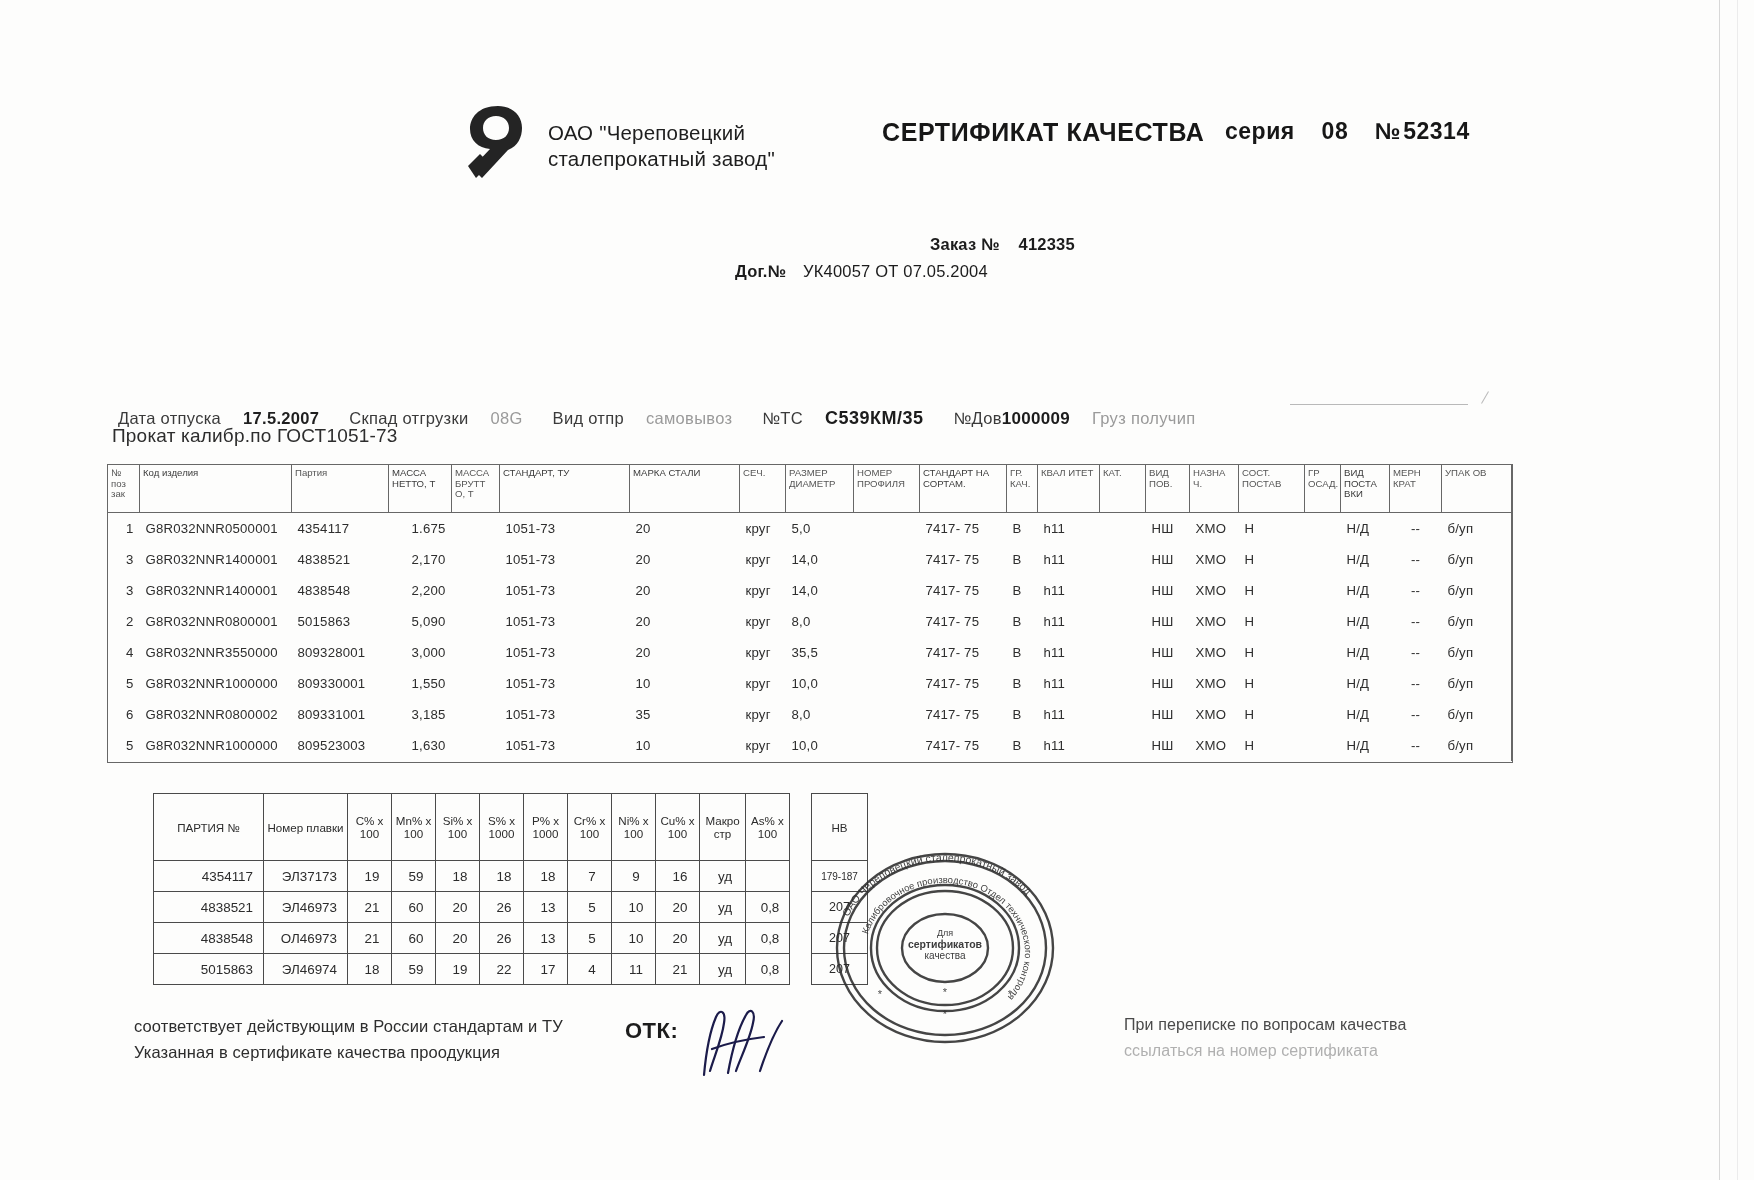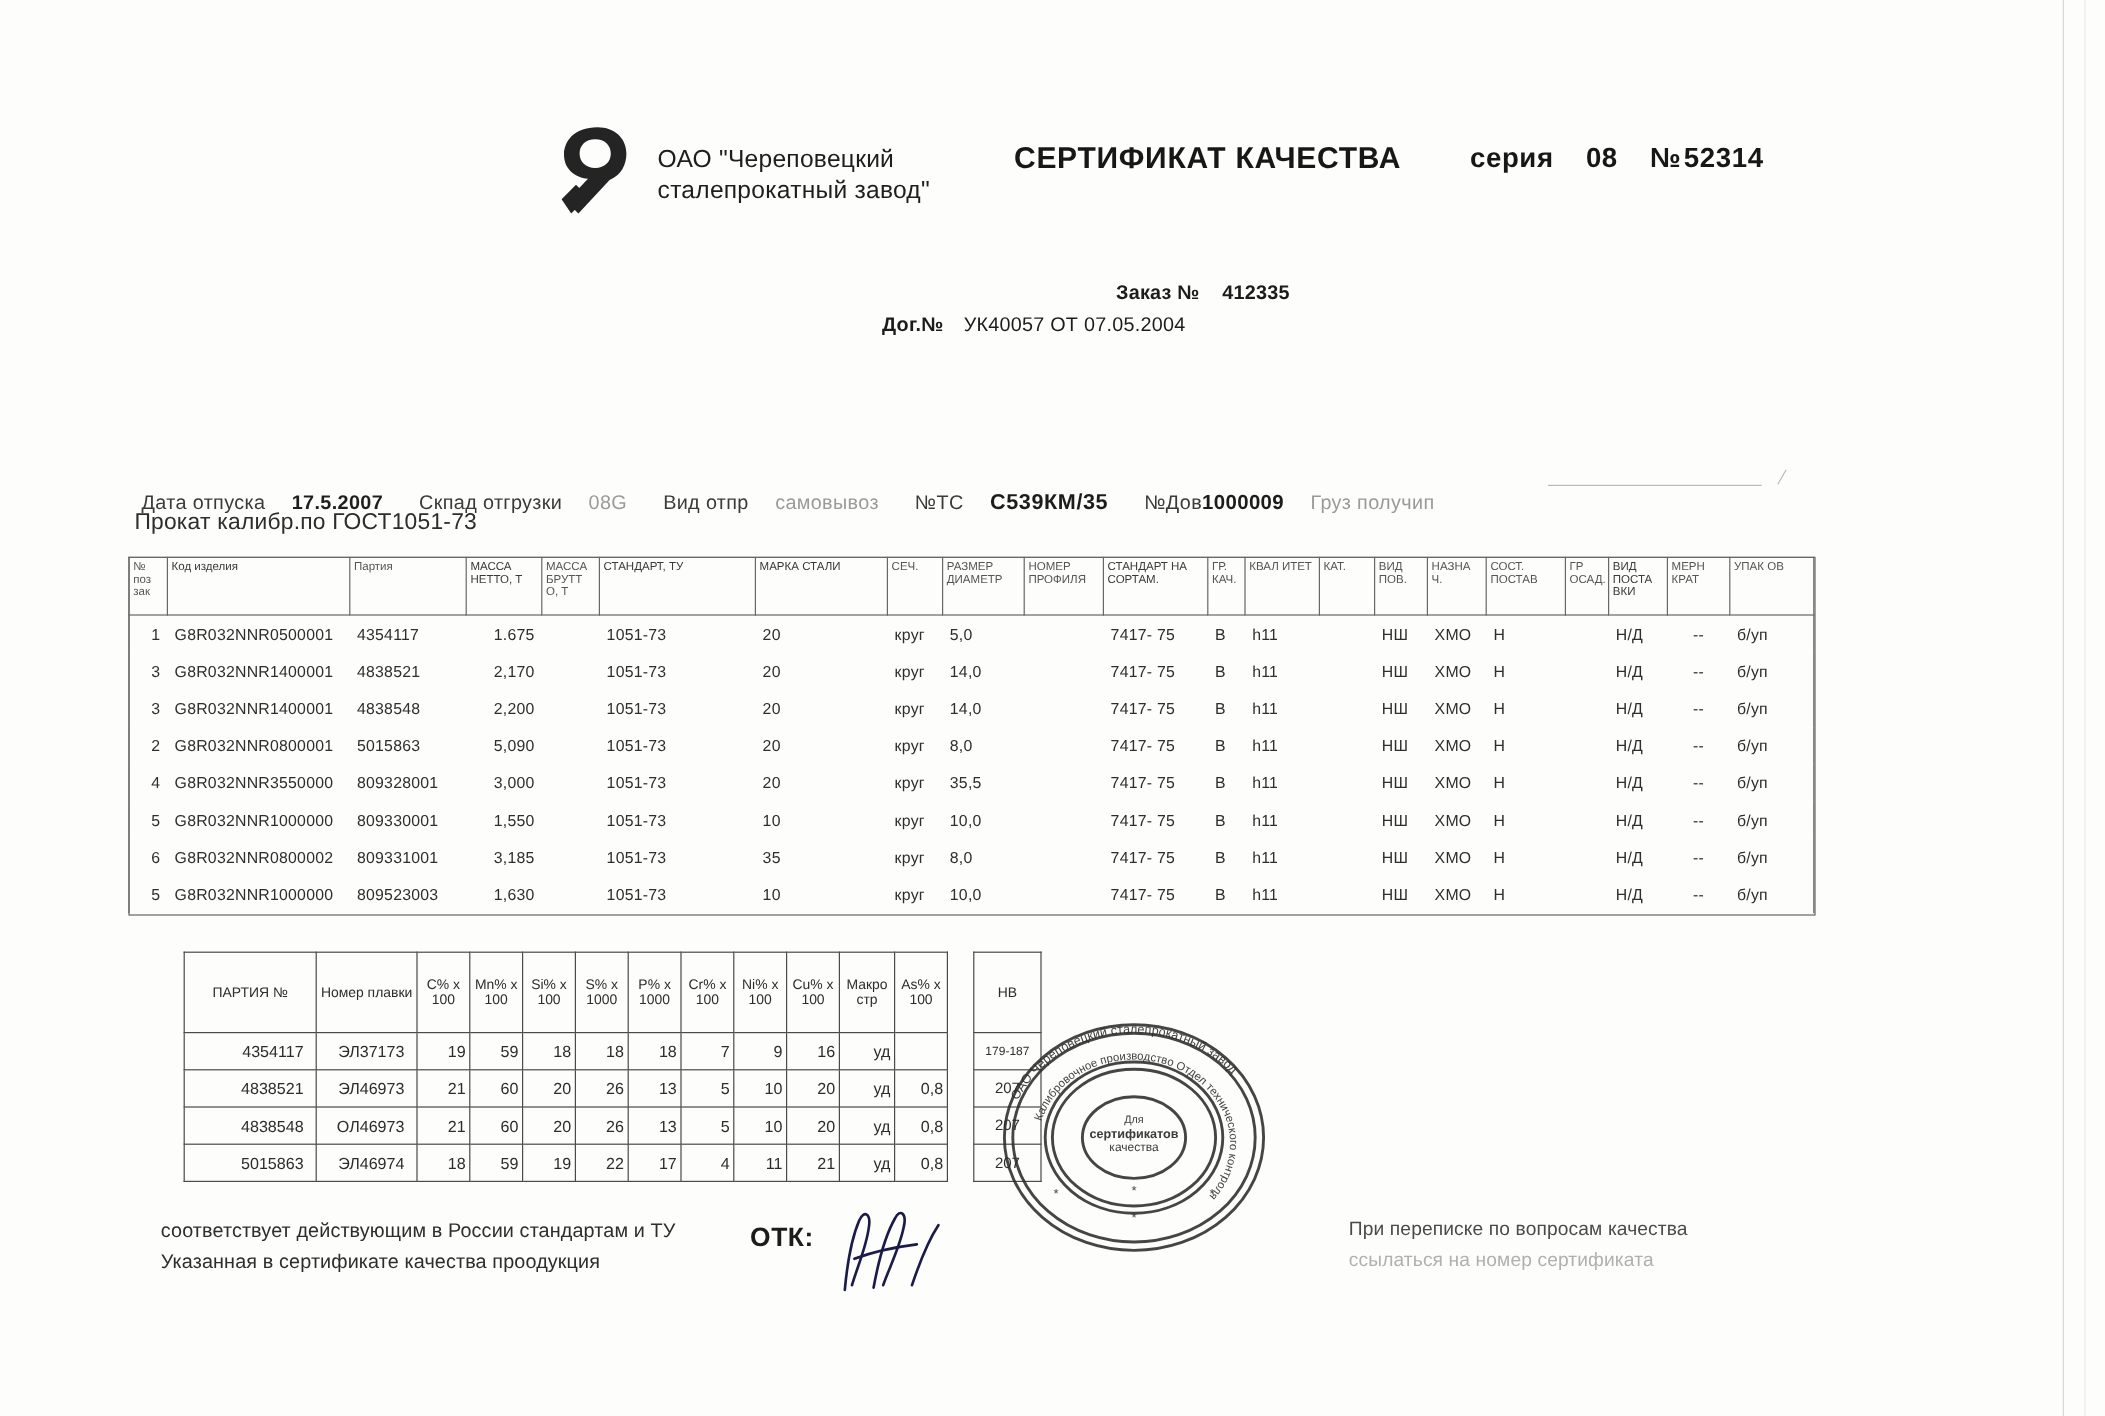--- a/index.html
+++ b/index.html
@@ -14,21 +14,21 @@
   }
   .page{position:absolute;inset:0;}
 
   
   .scan-edge-right{position:absolute;top:0;right:34px;width:1px;height:1180px;background:#d8d8d8;}
   .scan-edge-right2{position:absolute;top:0;right:16px;width:1px;height:1180px;background:#ececec;}
 
   
   .logo{position:absolute;left:462px;top:104px;width:64px;height:82px;}
   .company{position:absolute;left:548px;top:120px;font-size:20.5px;line-height:26px;letter-spacing:.2px;color:#1e1e1e;}
-  .cert-title{position:absolute;left:845px;top:118px;font-size:25px;font-weight:bold;letter-spacing:.6px;color:#171717;}
+  .cert-title{position:absolute;left:882px;top:118px;font-size:25px;font-weight:bold;letter-spacing:.6px;color:#171717;}
   .cert-serial{position:absolute;left:1205px;top:118px;font-size:23px;font-weight:bold;letter-spacing:.5px;color:#171717;}
   .cert-serial span{margin-left:20px;}
 
   .order-line{position:absolute;left:930px;top:235px;font-size:16.5px;font-weight:bold;color:#1c1c1c;letter-spacing:.2px;}
   .order-line .val{margin-left:14px;}
   .dog-line{position:absolute;left:735px;top:262px;font-size:16.5px;color:#1c1c1c;letter-spacing:.2px;}
   .dog-line .lbl{font-weight:bold;}
   .dog-line .val{margin-left:12px;font-weight:normal;}
 
   
@@ -67,21 +67,21 @@
 
   .total-row td{font-weight:bold;font-size:15px;color:#171717;height:33px;}
   .total-row td.lbl{text-align:right;padding-right:8px;}
 
   
   .chem{position:absolute;left:113px;top:793px;border-collapse:collapse;table-layout:fixed;margin-left:40px;}
   .chem th,.chem td{border:1px solid #4a4a4a;text-align:center;color:#2c2c2c;}
   .chem th{font-size:11.6px;font-weight:normal;line-height:13px;height:62px;padding:2px 1px;}
   .chem td{font-size:13.4px;height:30px;padding:0 3px;}
   .chem td.left{text-align:right;padding-right:10px;}
-  .chem td.lft{text-align:right;padding-left:8px;}
+  .chem td.lft{text-align:center;padding-left:8px;}
 
   
   .stamp{position:absolute;left:820px;top:848px;width:250px;height:196px;}
   .stamp svg{display:block;}
 
   
   .foot-left{position:absolute;left:134px;top:1013px;font-size:16.5px;line-height:26px;color:#2d2d2d;letter-spacing:.1px;}
   .otk{position:absolute;left:625px;top:1018px;font-size:22px;font-weight:bold;color:#1c1c1c;letter-spacing:.5px;}
   .signature{position:absolute;left:690px;top:1005px;width:120px;height:75px;}
   .foot-right{position:absolute;left:1124px;top:1012px;font-size:16px;line-height:26px;color:#4a4a4a;letter-spacing:.1px;}

